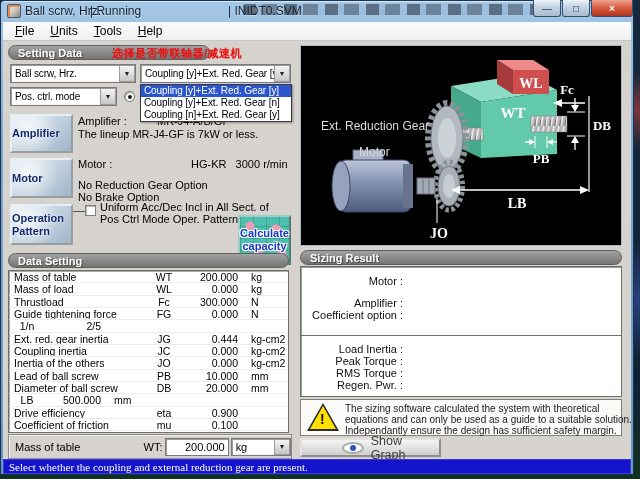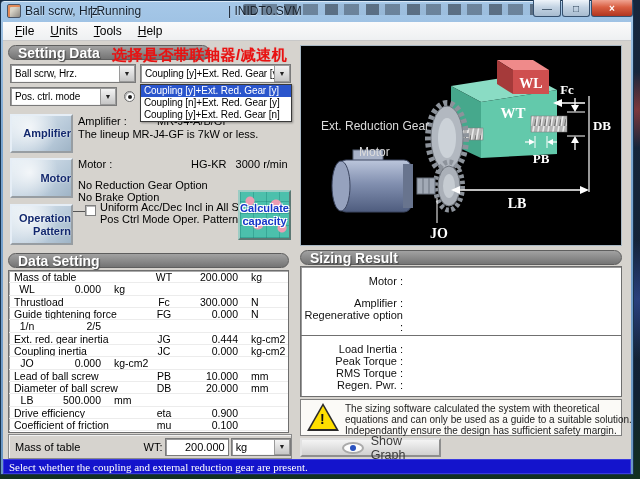--- a/index.html
+++ b/index.html
@@ -39,24 +39,24 @@
 
   .menubar { left:3px; top:22px; width:628px; height:19px; background:linear-gradient(#fbfbfb,#eef0f2);
     border-bottom:1px solid #c8c8c8; display:flex; align-items:center; padding-left:4px; font-size:12px; }
   .menu-item { padding:1px 8px 2px 8px; }
   .client { left:3px; top:41px; width:628px; height:418px; background:#d6d3ce; }
   .statusbar { left:3px; top:459px; width:628px; height:15px; background:#1414cc; color:#fff;
     font-size:11px; line-height:14px; padding-left:5px; border:1px solid #3a3ae0;font-family:Liberation Serif, serif; }
 
   
   .sec-hdr { height:15px; background:linear-gradient(#a2a2a2,#747474);
-    border:1px solid #5e5e5e; border-radius:8px; color:#fff; font-weight:bold; font-size:14px;
+    border:1px solid #5e5e5e; border-radius:8px; color:#fff; font-weight:bold; font-size:11px;
     line-height:14px; padding-left:9px; text-shadow:1px 1px 1px #444; }
 
-  .cn-note { color:#e81212; font-weight:bold; font-size:15px; letter-spacing:.5px;
+  .cn-note { color:#e81212; font-weight:bold; font-size:11px; letter-spacing:.5px;
     text-shadow:0 0 1px rgba(232,18,18,.4); }
 
   
   .combo { background:#fff; border:1px solid #7a7a7a;
     box-shadow:inset 1px 1px 0 #9a9a9a, inset -1px -1px 0 #f4f4f4;
     display:flex; align-items:center; font-size:10px; }
   .combo .ctxt { flex:1; padding-left:4px; white-space:nowrap; overflow:hidden; letter-spacing:-.1px; }
   .combo .arrow { width:16px; align-self:stretch; background:linear-gradient(#f4f4f4,#c6c6c6);
     border:1px solid #9a9a9a; display:flex; align-items:center; justify-content:center;
     font-size:7px; color:#222; }
@@ -65,21 +65,21 @@
   .dd-item { height:12px; line-height:12px; font-size:10px; padding-left:3px; white-space:nowrap; overflow:hidden; letter-spacing:-.1px; }
   .dd-item.sel { background:#2a55cc; color:#fff; }
 
   .radio { width:11px; height:11px; border-radius:50%; background:#fff; border:1px solid #6e6e6e;
     box-shadow:inset 1px 1px 1px #aaa; display:flex; align-items:center; justify-content:center; }
   .radio::after { content:''; width:4px; height:4px; border-radius:50%; background:#1a1a1a; }
   .cb { width:11px; height:11px; background:#fff; border:1px solid #808080; box-shadow:inset 1px 1px 0 #b8b8b8; }
 
   
   .img-btn { border:2px outset #e6eef6; color:#12286e; font-weight:bold; font-size:11px;
-    display:flex; flex-direction:column; align-items:flex-end; justify-content:center; text-align:center;
+    display:flex; flex-direction:column; align-items:flex-start; justify-content:center; text-align:center;
     line-height:1.15; background:
       radial-gradient(circle at 30% 35%, rgba(255,255,255,.75), transparent 60%),
       linear-gradient(135deg,#e4edf4,#b6c8d8 70%,#9fb4c6);
     text-shadow:0 0 2px #fff; }
   .calc-btn { border:2px outset #9cccc4; color:#1535c8; font-weight:bold; font-size:11px;
     display:flex; flex-direction:column; align-items:center; justify-content:center; line-height:1.15;
     background-color:#4cc0ac;
     background-image:
       radial-gradient(circle at 10px 9px,  #ec9cb2 4px, transparent 5px),
       radial-gradient(circle at 36px 13px, #ec9cb2 5px, transparent 6px),
@@ -169,22 +169,22 @@
   <span class="arrow">▼</span>
 </div>
 <div class="a combo" style="left:10px; top:87px; width:107px; height:19px;">
   <span class="ctxt">Pos. ctrl. mode</span>
   <span class="arrow">▼</span>
 </div>
 <div class="a radio" style="left:124px; top:91px;"></div>
 
 <div class="a ddl" id="dd-list" style="left:140px; top:84px; width:152px;">
     <div class="dd-item sel">Coupling [y]+Ext. Red. Gear [y]</div>
+    <div class="dd-item">Coupling [y]+Ext. Red. Gear [n]</div>
     <div class="dd-item">Coupling [n]+Ext. Red. Gear [y]</div>
-    <div class="dd-item">Coupling [y]+Ext. Red. Gear [n]</div>
   </div>
 
 <div class="a img-btn" style="left:10px; top:114px; width:63px; height:39px;">
   <span>Amplifier</span>
 </div>
 <span class="a lbl" style="left:78px; top:115px;">Amplifier :</span>
 <span class="a lbl" style="left:157px; top:115px;">MR-J4-A/B/GF</span>
 <span class="a lbl" style="left:78px; top:128px;">The lineup MR-J4-GF is 7kW or less.</span>
 
 <div class="a img-btn" style="left:10px; top:158px; width:63px; height:40px;">
@@ -196,34 +196,35 @@
 <span class="a lbl" style="left:78px; top:191px;">No Brake Option</span>
 
 <div class="a img-btn" style="left:10px; top:204px; width:63px; height:41px;">
   <span>Operation</span>
   <span>Pattern</span>
 </div>
 <div class="a" style="left:73px; top:211px; width:12px; height:1px; background:#555;"></div>
 <div class="a cb" style="left:85px; top:205px;"></div>
 <span class="a lbl" style="left:100px; top:201px;">Uniform Acc/Dec Incl in All Sect. of</span>
 <span class="a lbl" style="left:100px; top:213px;">Pos Ctrl Mode Oper. Pattern</span>
-<div class="a calc-btn" style="left:238px; top:190px; width:53px; height:50px;">
+<div class="a calc-btn" style="left:238px; top:215px; width:53px; height:50px;">
   <span>Calculate</span>
   <span>capacity</span>
 </div>
 
 <div class="a sec-hdr" style="left:8px; top:253px; width:281px;">Data Setting</div>
 <div class="a dtable" id="table-body" style="left:8px; top:270px; width:281px; height:163px;">
     <div class="trow">
       <span class="c-name">Mass of table</span>
       <span class="c-sym">WT</span>
       <span class="c-val">200.000</span>
       <span class="c-unit">kg</span>
     </div>
     <div class="trow">
+      <span class="c-name">Mass of load</span>
       <span class="c-sym">WL</span>
       <span class="c-val">0.000</span>
       <span class="c-unit">kg</span>
     </div>
     <div class="trow">
       <span class="c-name">Thrustload</span>
       <span class="c-sym">Fc</span>
       <span class="c-val">300.000</span>
       <span class="c-unit">N</span>
     </div>
@@ -244,20 +245,21 @@
       <span class="c-val">0.444</span>
       <span class="c-unit">kg-cm2</span>
     </div>
     <div class="trow">
       <span class="c-name">Coupling inertia</span>
       <span class="c-sym">JC</span>
       <span class="c-val">0.000</span>
       <span class="c-unit">kg-cm2</span>
     </div>
     <div class="trow">
+      <span class="c-name">Inertia of the others</span>
       <span class="c-sym">JO</span>
       <span class="c-val">0.000</span>
       <span class="c-unit">kg-cm2</span>
     </div>
     <div class="trow">
       <span class="c-name">Lead of ball screw</span>
       <span class="c-sym">PB</span>
       <span class="c-val">10.000</span>
       <span class="c-unit">mm</span>
     </div>
@@ -372,21 +374,21 @@
 
   <text x="20" y="84" font-size="12" fill="#dcdcdc">Ext. Reduction Gear</text>
   <text x="58" y="110" font-size="12" fill="#dcdcdc">Motor</text>
 </svg>
 </div>
 
 <div class="a sec-hdr" style="left:300px; top:250px; width:322px;">Sizing Result</div>
 <div class="a sz-panel" style="left:300px; top:266px; width:322px; height:131px;">
   <div class="sz-label" style="top:8px;">Motor :</div>
   <div class="sz-label" style="top:30px;">Amplifier :</div>
-  <div class="sz-label" style="top:42px;">Regenerative option :</div>
+  <div class="sz-label" style="top:42px;">Coefficient option :</div>
   <div class="sz-div"></div>
   <div class="sz-label" style="top:76px;">Load Inertia :</div>
   <div class="sz-label" style="top:88px;">Peak Torque :</div>
   <div class="sz-label" style="top:100px;">RMS Torque :</div>
   <div class="sz-label" style="top:112px;padding-left:16px;">Regen. Pwr. :</div>
 </div>
 
 <div class="a warn-panel" style="left:300px; top:399px; width:322px; height:37px;">
   <div class="tri-outer" style="left:6px; top:3px;">
     <div class="tri-inner"></div>

